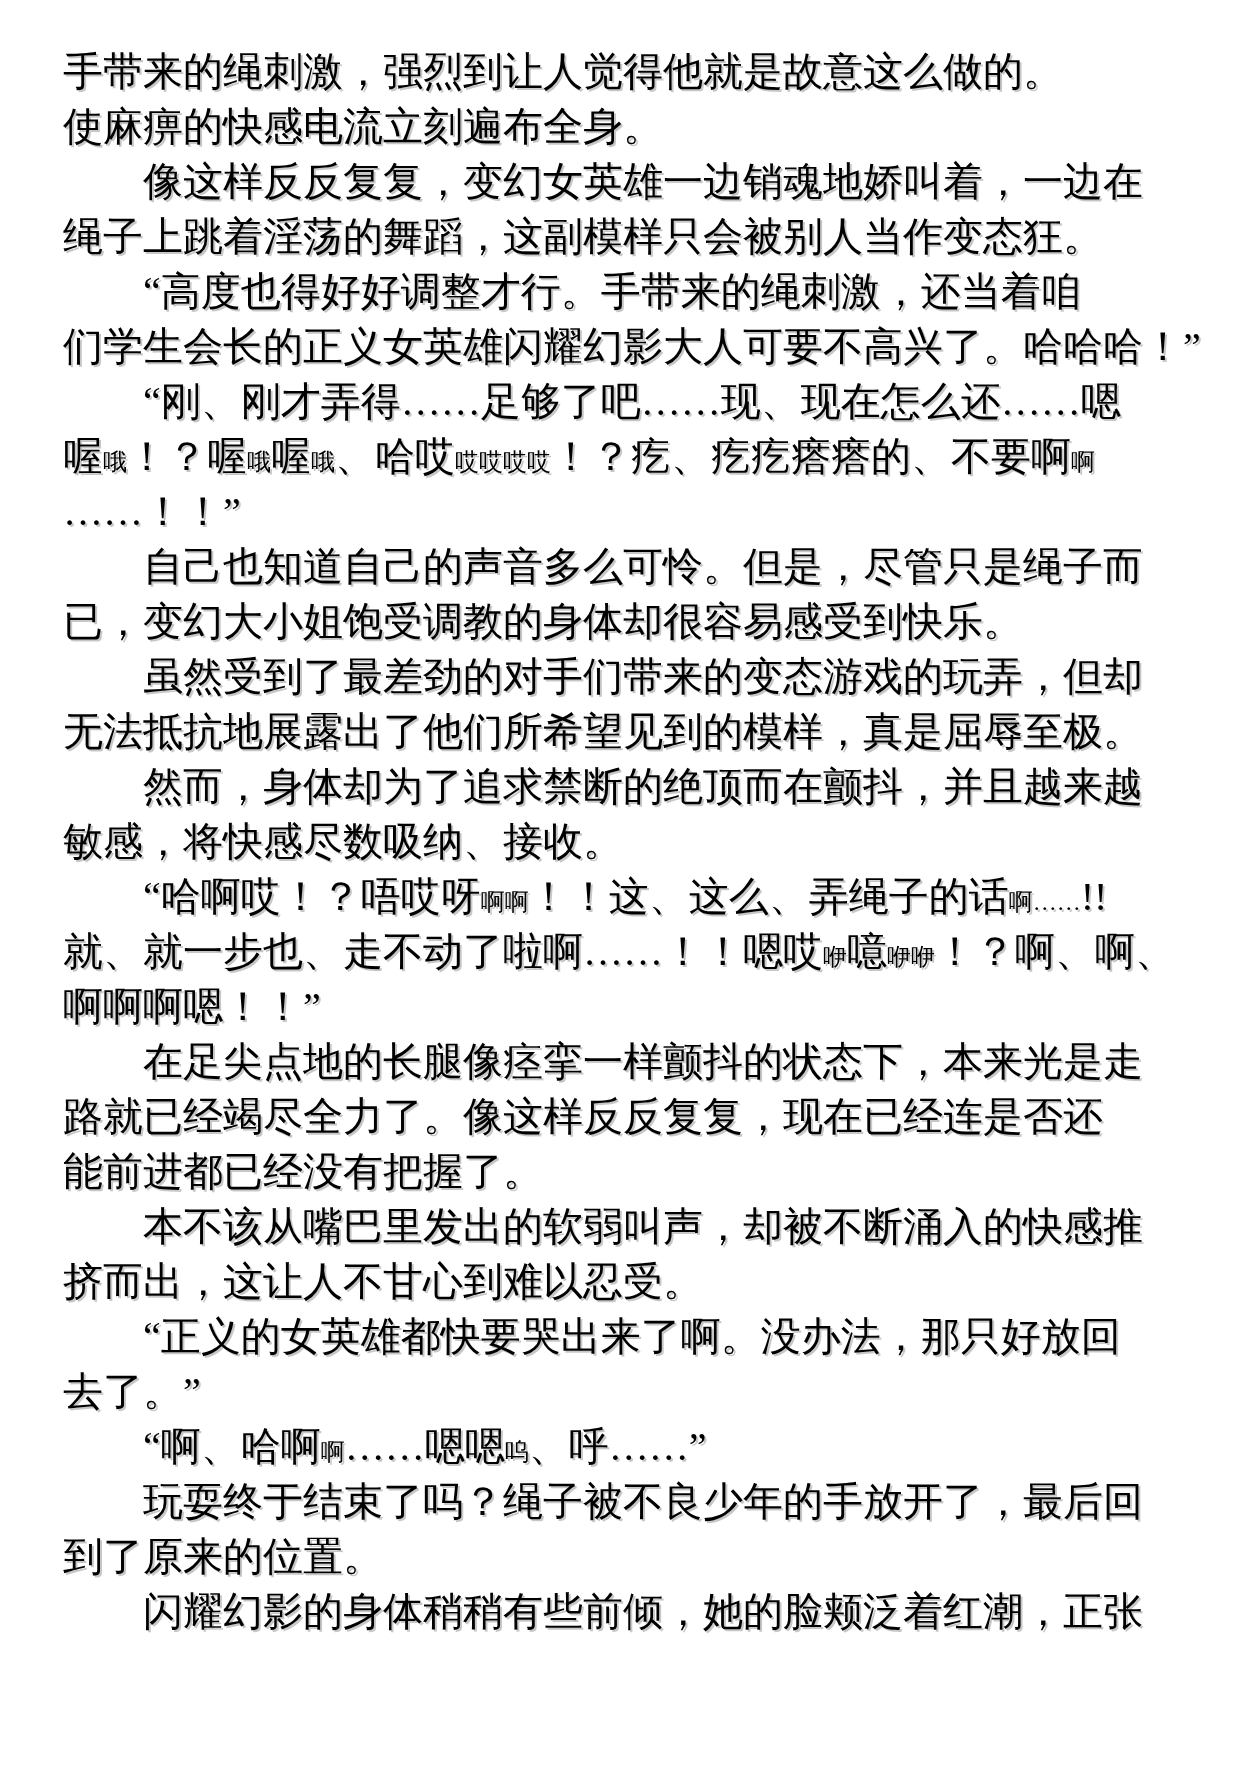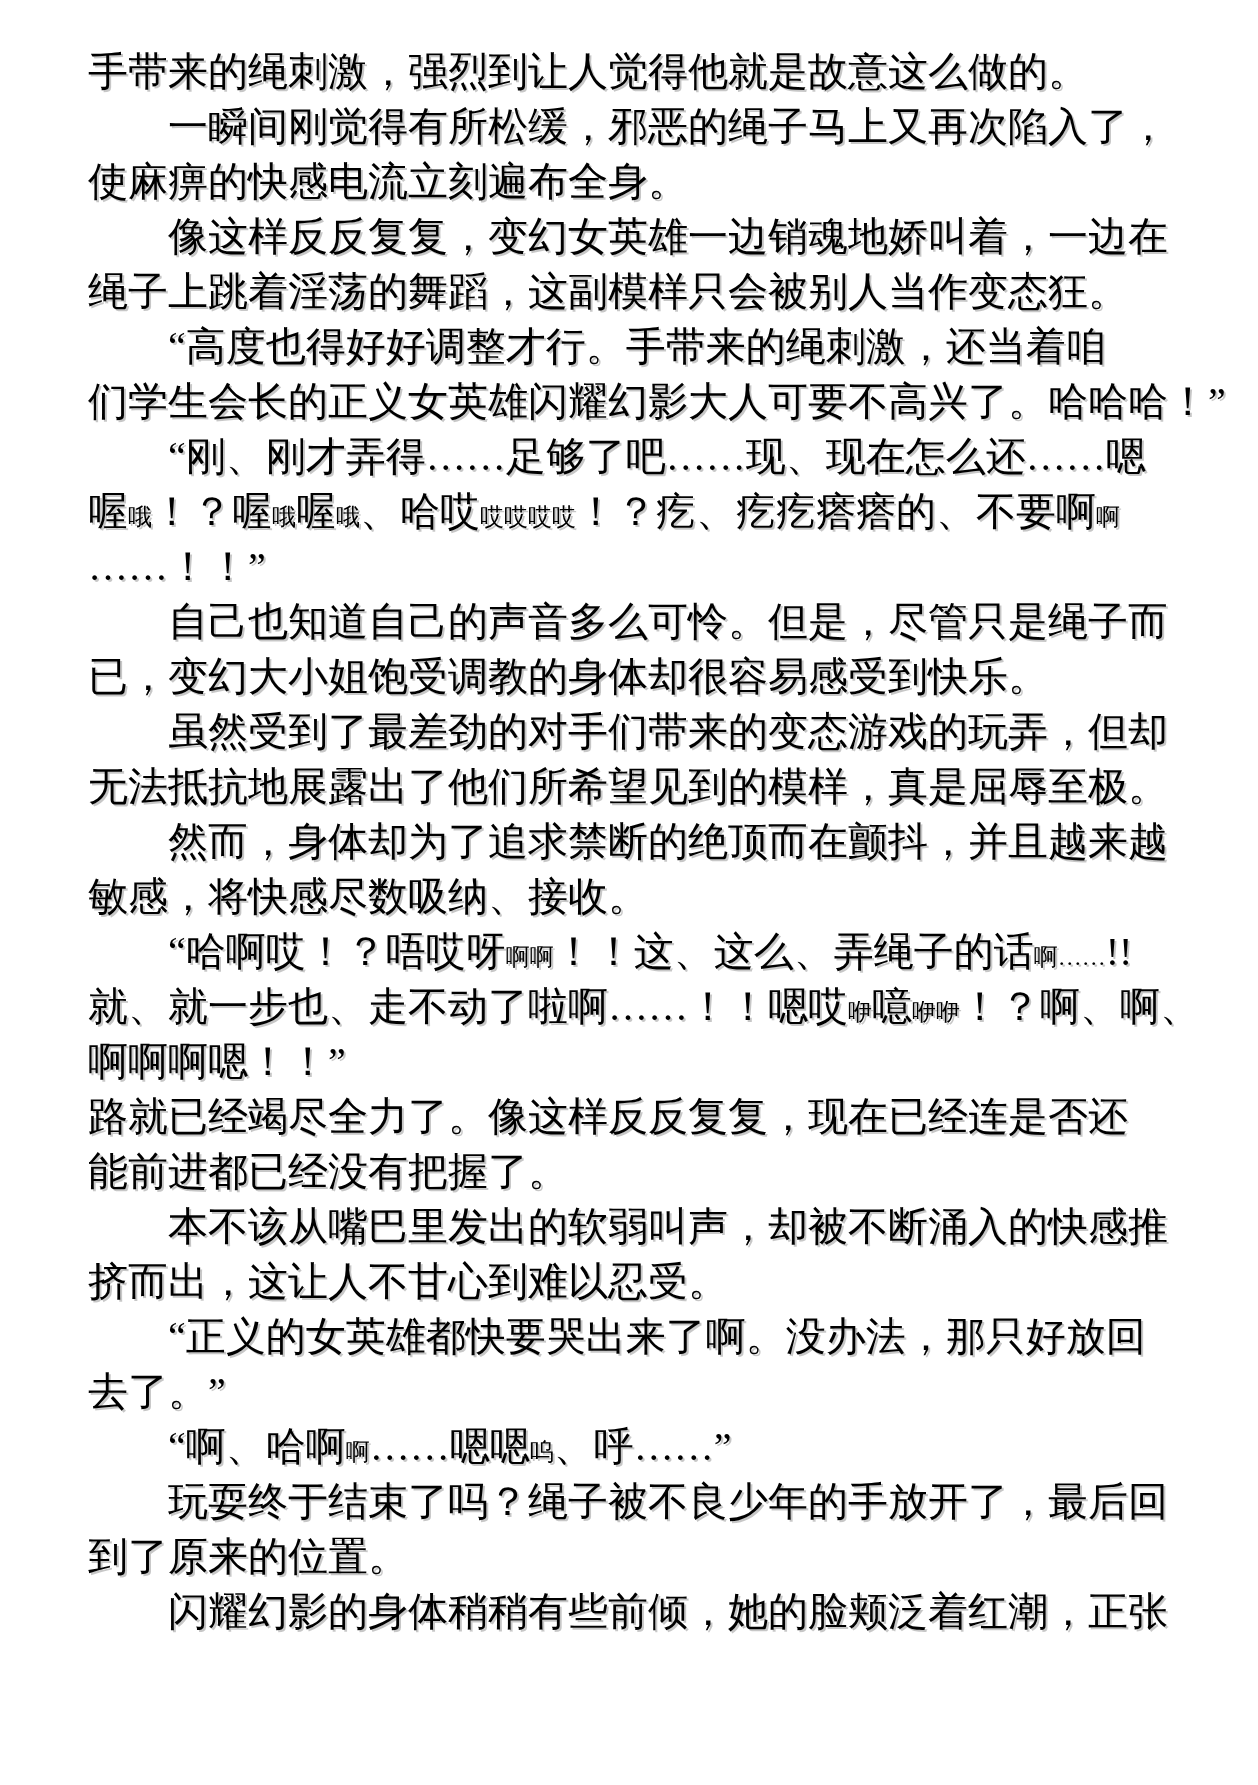--- a/index.html
+++ b/index.html
@@ -18,58 +18,57 @@
     height: 1785px;
     padding: 44px 40px 0 63px;
     overflow: hidden;
     background: #ffffff;
   }
   .text-body {
     font-family: "Liberation Serif", "DejaVu Serif", serif;
     color: #000000;
     font-size: 40px;
     line-height: 55px;
-    margin-left: 25px;
   }
   .line {
     white-space: nowrap;
     height: 55px;
     text-shadow: 2px 2px 0 rgba(0,0,0,0.22);
   }
   .line.indent {
     text-indent: 80px;
   }
   .run.small {
     font-size: 24px;
   }
 </style>
 </head>
 <body style="background: rgb(255, 255, 255);">
 
 <div class="page">
   <div class="text-body" id="text-body" style="color: rgb(0, 0, 0);">
       <div class="line"><span class="run">手带来的绳刺激，强烈到让人觉得他就是故意这么做的。</span></div>
-      <div class="line indent"><span class="run">一瞬间刚觉得有所松缓，邪恶的绳子马上又再次陷入了，</span></div>
       <div class="line"><span class="run">使麻痹的快感电流立刻遍布全身。</span></div>
       <div class="line indent"><span class="run">像这样反反复复，变幻女英雄一边销魂地娇叫着，一边在</span></div>
       <div class="line"><span class="run">绳子上跳着淫荡的舞蹈，这副模样只会被别人当作变态狂。</span></div>
       <div class="line indent"><span class="run">“高度也得好好调整才行。手带来的绳刺激，还当着咱</span></div>
       <div class="line"><span class="run">们学生会长的正义女英雄闪耀幻影大人可要不高兴了。哈哈哈！”</span></div>
       <div class="line indent"><span class="run">“刚、刚才弄得……足够了吧……现、现在怎么还……嗯</span></div>
       <div class="line"><span class="run">喔</span><span class="run small">哦</span><span class="run">！？喔</span><span class="run small">哦</span><span class="run">喔</span><span class="run small">哦</span><span class="run">、哈哎</span><span class="run small">哎哎哎哎</span><span class="run">！？疙、疙疙瘩瘩的、不要啊</span><span class="run small">啊</span></div>
       <div class="line"><span class="run">……！！”</span></div>
       <div class="line indent"><span class="run">自己也知道自己的声音多么可怜。但是，尽管只是绳子而</span></div>
       <div class="line"><span class="run">已，变幻大小姐饱受调教的身体却很容易感受到快乐。</span></div>
       <div class="line indent"><span class="run">虽然受到了最差劲的对手们带来的变态游戏的玩弄，但却</span></div>
       <div class="line"><span class="run">无法抵抗地展露出了他们所希望见到的模样，真是屈辱至极。</span></div>
       <div class="line indent"><span class="run">然而，身体却为了追求禁断的绝顶而在颤抖，并且越来越</span></div>
       <div class="line"><span class="run">敏感，将快感尽数吸纳、接收。</span></div>
       <div class="line indent"><span class="run">“哈啊哎！？唔哎呀</span><span class="run small">啊啊</span><span class="run">！！这、这么、弄绳子的话</span><span class="run small">啊……</span><span class="run">!!</span></div>
       <div class="line"><span class="run">就、就一步也、走不动了啦啊……！！嗯哎</span><span class="run small">咿</span><span class="run">噫</span><span class="run small">咿咿</span><span class="run">！？啊、啊、</span></div>
       <div class="line"><span class="run">啊啊啊嗯！！”</span></div>
+      <div class="line indent"><span class="run">在足尖点地的长腿像痉挛一样颤抖的状态下，本来光是走</span></div>
       <div class="line"><span class="run">路就已经竭尽全力了。像这样反反复复，现在已经连是否还</span></div>
       <div class="line"><span class="run">能前进都已经没有把握了。</span></div>
       <div class="line indent"><span class="run">本不该从嘴巴里发出的软弱叫声，却被不断涌入的快感推</span></div>
       <div class="line"><span class="run">挤而出，这让人不甘心到难以忍受。</span></div>
       <div class="line indent"><span class="run">“正义的女英雄都快要哭出来了啊。没办法，那只好放回</span></div>
       <div class="line"><span class="run">去了。”</span></div>
       <div class="line indent"><span class="run">“啊、哈啊</span><span class="run small">啊</span><span class="run">……嗯嗯</span><span class="run small">呜</span><span class="run">、呼……”</span></div>
       <div class="line indent"><span class="run">玩耍终于结束了吗？绳子被不良少年的手放开了，最后回</span></div>
       <div class="line"><span class="run">到了原来的位置。</span></div>
       <div class="line indent"><span class="run">闪耀幻影的身体稍稍有些前倾，她的脸颊泛着红潮，正张</span></div>

